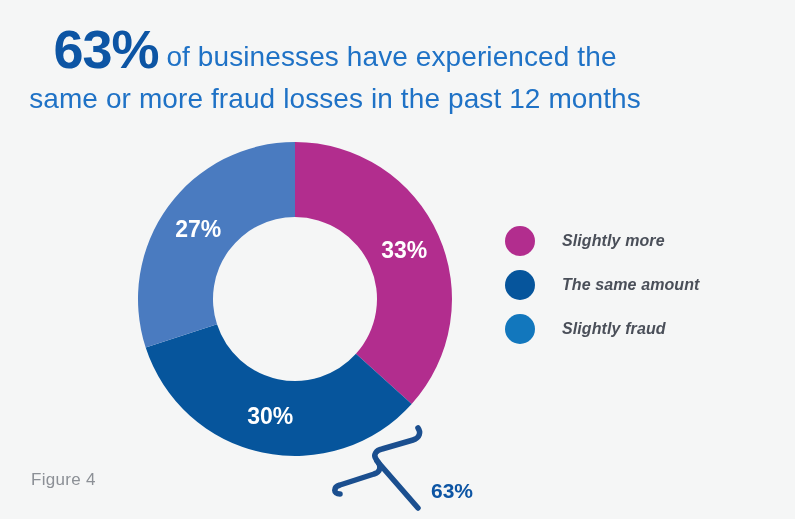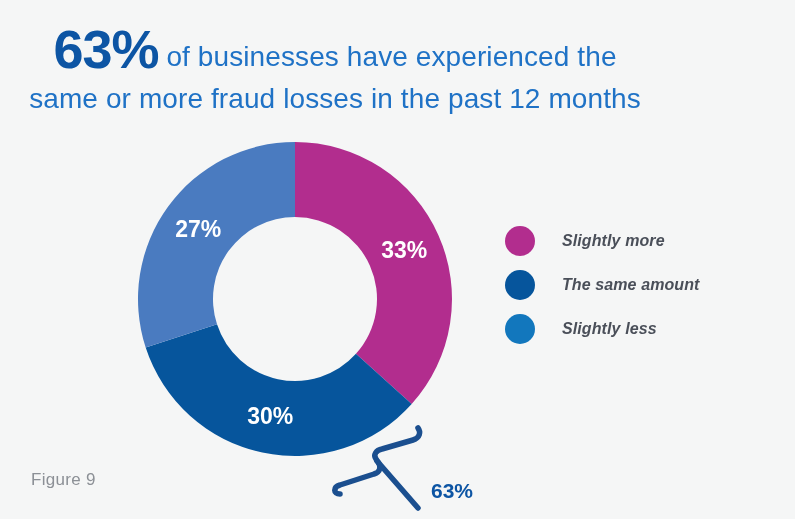--- a/index.html
+++ b/index.html
@@ -149,17 +149,17 @@
     <div class="legend-row">
       <div class="legend-dot" style="background: rgb(178, 45, 142);"></div>
       <div class="legend-text" style="color: rgb(74, 79, 89);">Slightly more</div>
     </div>
     <div class="legend-row">
       <div class="legend-dot" style="background: rgb(6, 85, 156);"></div>
       <div class="legend-text" style="color: rgb(74, 79, 89); text-align: center;">The same amount</div>
     </div>
     <div class="legend-row">
       <div class="legend-dot" style="background: rgb(18, 119, 189);"></div>
-      <div class="legend-text" style="color: rgb(74, 79, 89);">Slightly less</div>
+      <div class="legend-text" style="color: rgb(74, 79, 89);">Slightly fraud</div>
     </div>
   </div>
 
-<div id="figure-caption">Figure 9</div>
+<div id="figure-caption">Figure 4</div>
 
 </body></html>

